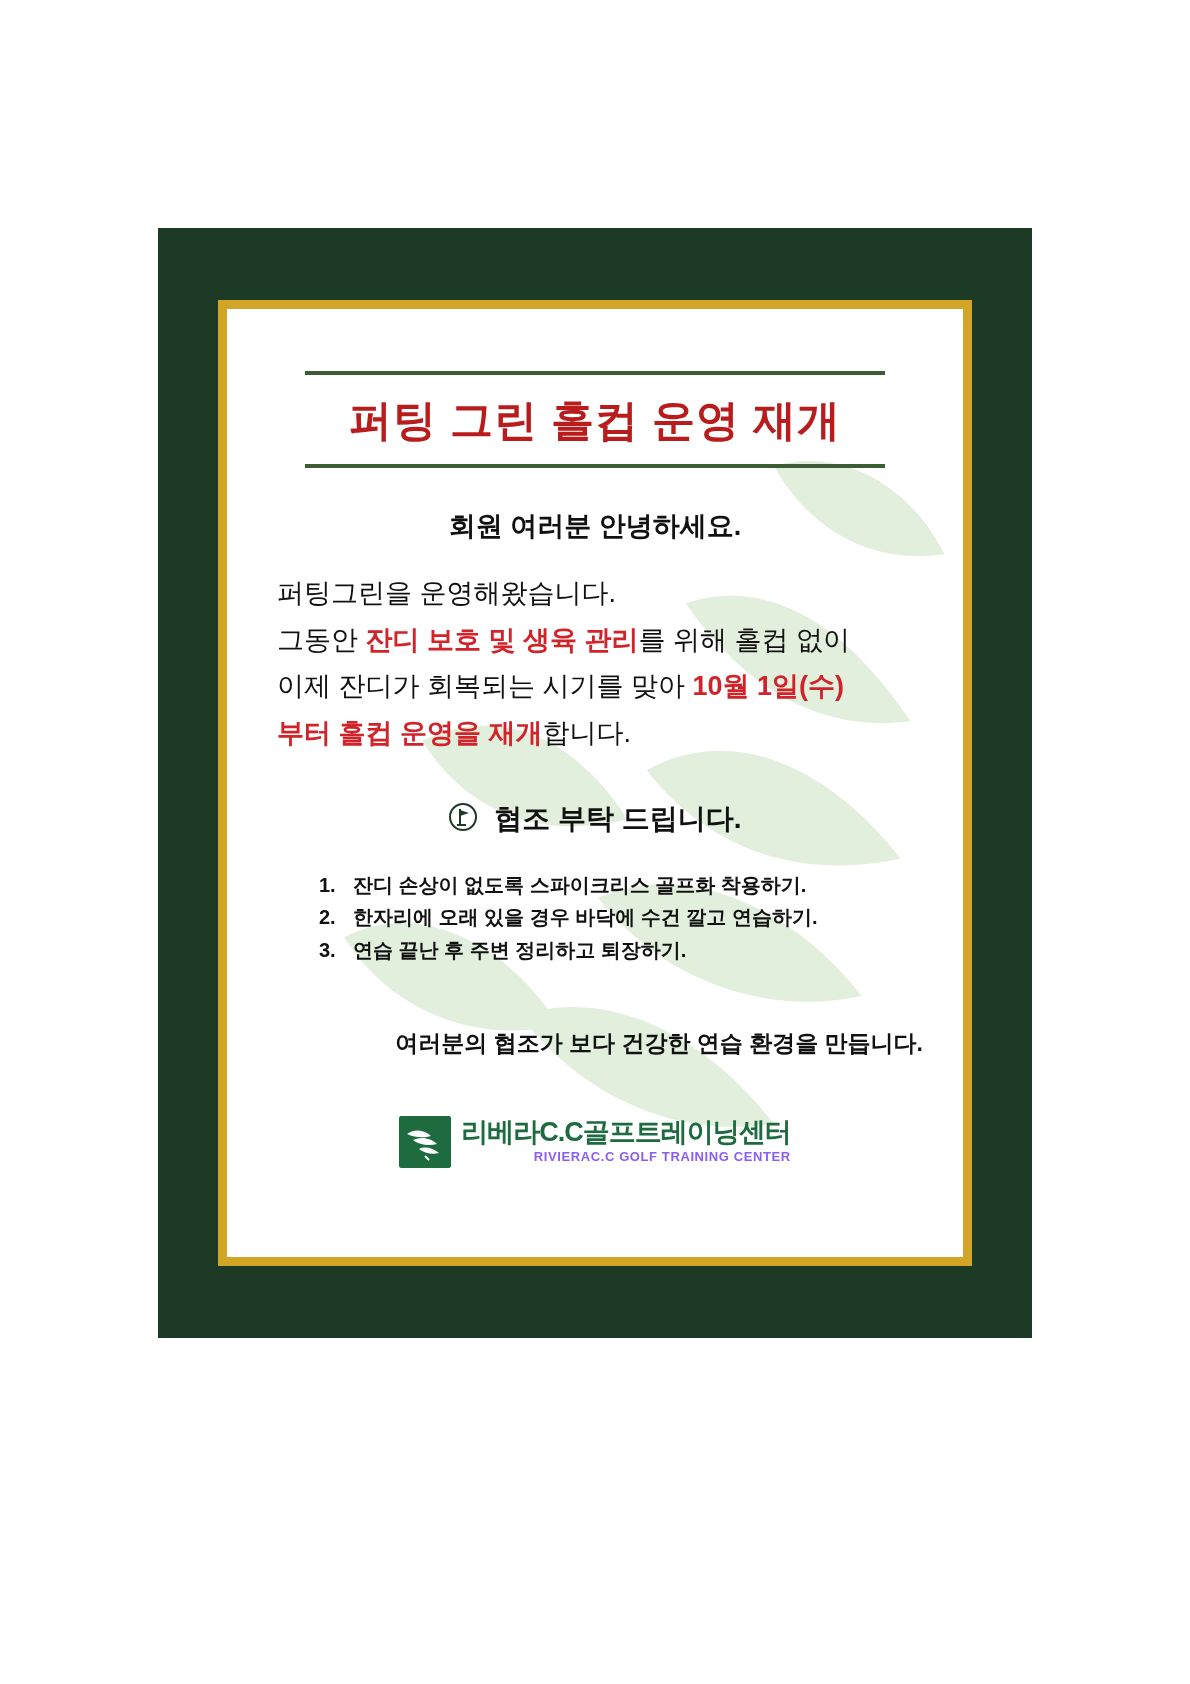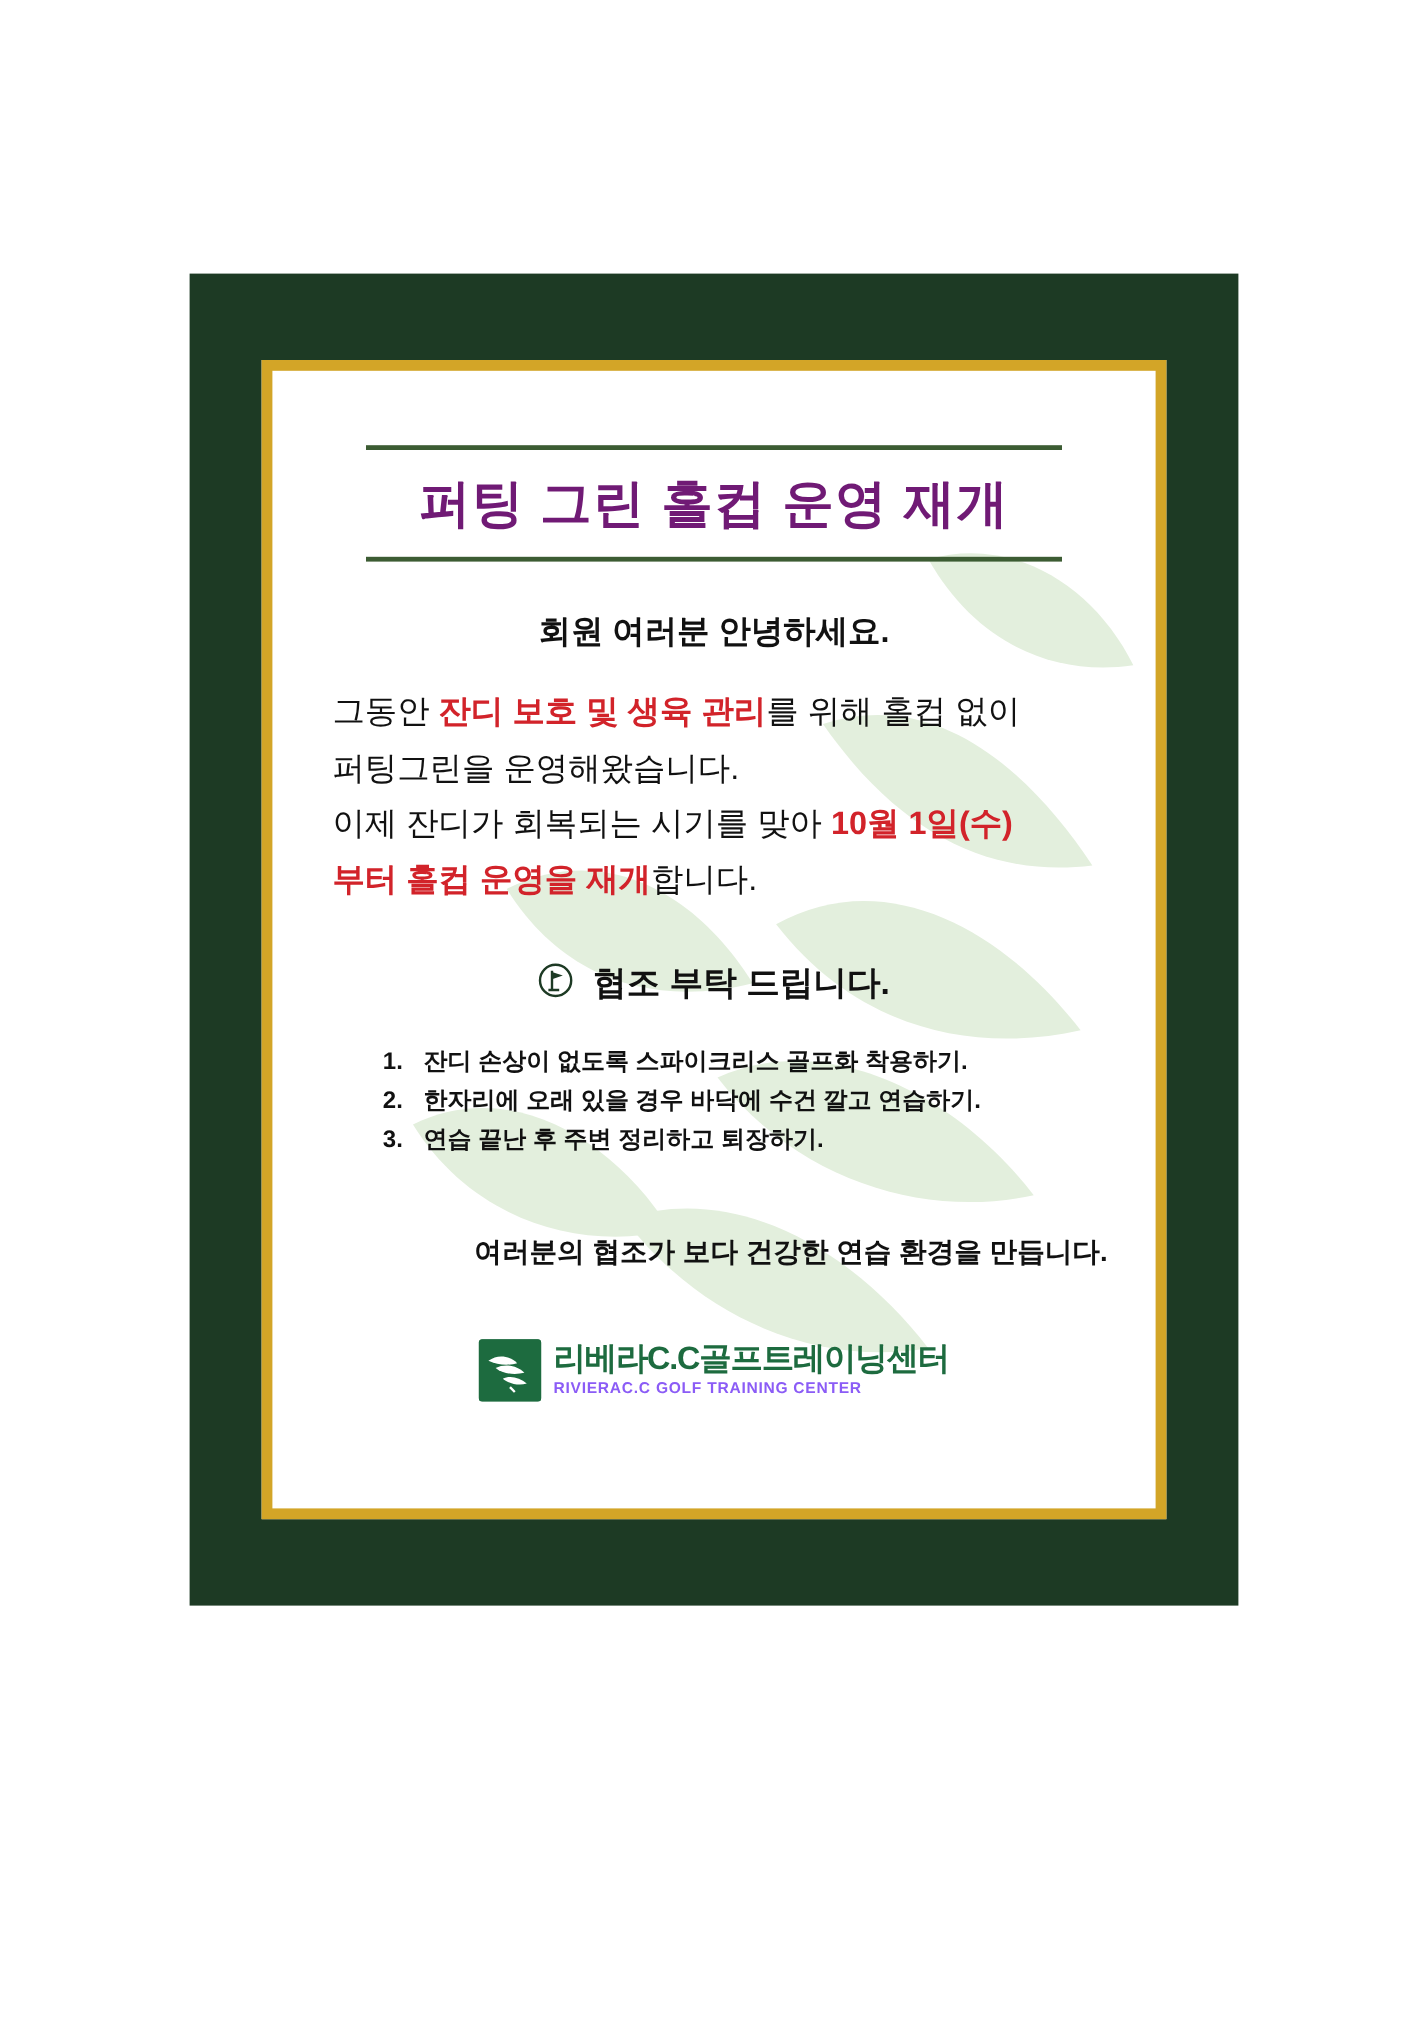--- a/index.html
+++ b/index.html
@@ -64,21 +64,21 @@
     margin: 0 auto;
     width: 580px;
   }
   .title-rule.top { margin-top: 62px; }
   .title-rule.bottom { margin-top: 0px; }
 
   .poster-title {
     text-align: center;
     font-size: 43px;
     font-weight: bold;
-    color: #701a75;
+    color: #b91c1c;
     letter-spacing: 1px;
     padding: 22px 0 20px 0;
     line-height: 1.1;
   }
 
   
   .greeting {
     text-align: center;
     font-size: 27px;
     font-weight: bold;
@@ -156,20 +156,21 @@
     background: #1d6b3f;
     border-radius: 3px;
     margin-right: 10px;
     position: relative;
     flex: 0 0 52px;
   }
   .logo-text-col {
     display: flex;
     flex-direction: column;
     justify-content: center;
+    text-align: right;
   }
   .logo-kr {
     font-size: 27px;
     font-weight: bold;
     color: #1d6b3f;
     line-height: 1.05;
     letter-spacing: -1px;
   }
   .logo-en {
     font-size: 13px;
@@ -201,24 +202,24 @@
     <div class="content">
 
       <div class="title-rule top"></div>
       <div class="poster-title">퍼팅 그린 홀컵 운영 재개</div>
       <div class="title-rule bottom"></div>
 
       <div class="greeting">회원 여러분 안녕하세요.</div>
 
       <div class="body-block">
         <div class="body-line">
+          <span>퍼팅그린을 운영해왔습니다.</span>
+        </div>
+        <div class="body-line">
           <span>그동안 </span><span class="accent">잔디 보호 및 생육 관리</span><span>를 위해 홀컵 없이</span>
-        </div>
-        <div class="body-line">
-          <span>퍼팅그린을 운영해왔습니다.</span>
         </div>
         <div class="body-line">
           <span>이제 잔디가 회복되는 시기를 맞아 </span><span class="accent">10월 1일(수)</span>
         </div>
         <div class="body-line">
           <span class="accent">부터 홀컵 운영을 재개</span><span>합니다.</span>
         </div>
       </div>
 
       <div class="request">

